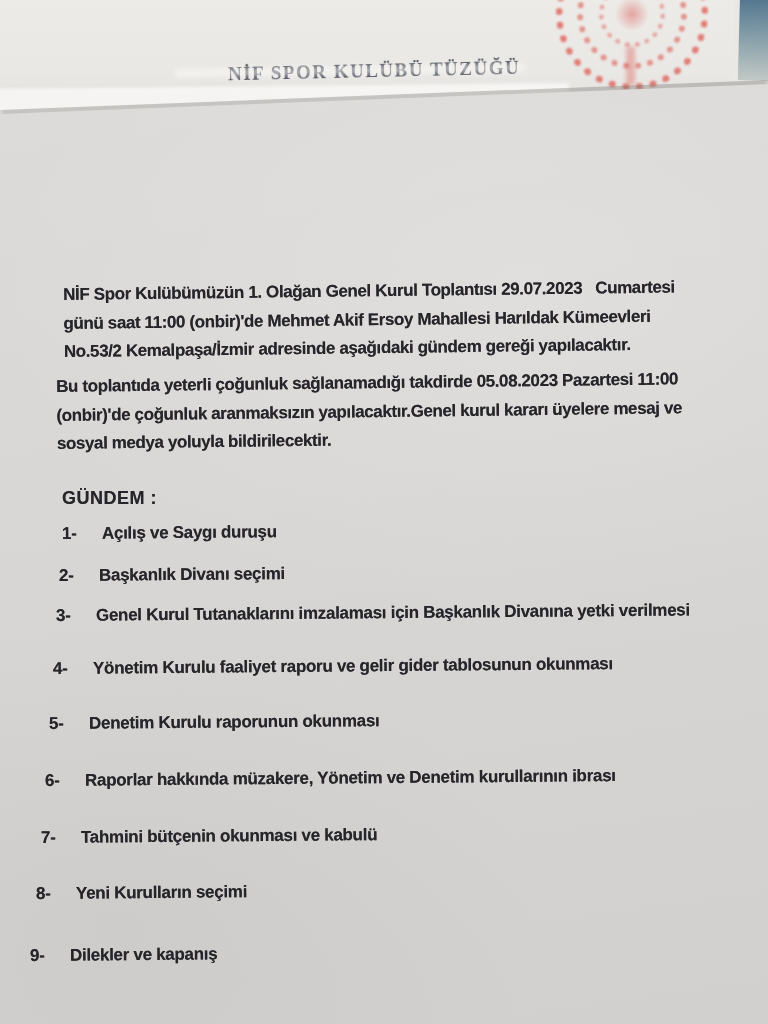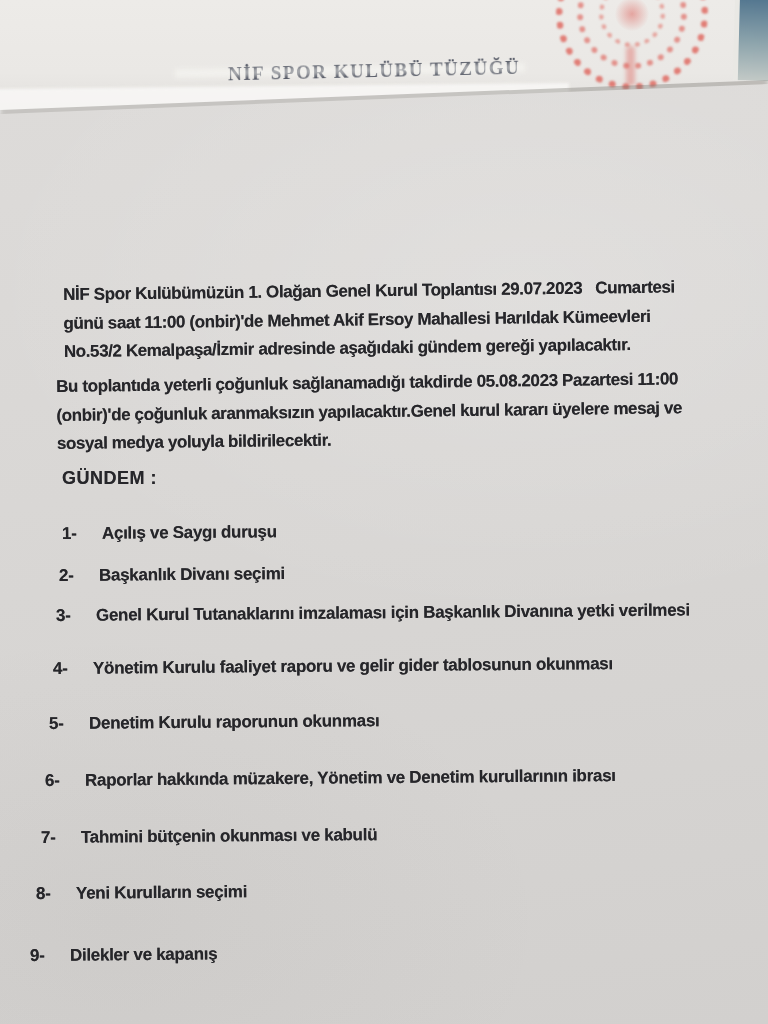--- a/index.html
+++ b/index.html
@@ -70,21 +70,21 @@
   .front-sheet{
     position:absolute;inset:0;
     clip-path:polygon(0 114px,768px 84px,768px 1024px,0 1024px);
     background:
       radial-gradient(120% 55% at 68% 28%,rgba(255,255,255,.16),rgba(255,255,255,0) 60%),
       radial-gradient(80% 40% at 15% 90%,rgba(110,108,105,.06),rgba(110,108,105,0) 70%),
       linear-gradient(172deg,#dedcda 0%,#d9d7d5 45%,#d2d0ce 100%);
     padding-left: 37px;
   }
 
-  .ink{color:#26262a;font-weight:700;text-shadow:0 0 .6px rgba(38,38,42,.65);}
+  .ink{color:#26262a;font-weight:700;text-shadow:0 0 .6px rgba(38,38,42,.65);margin-top:20px;}
   .para{
     position:absolute;margin:0;
     font-size:17px;letter-spacing:-.4px;line-height:28.5px;
     white-space:pre;
     transform:rotate(-.7deg);transform-origin:left top;
   }
   .para1{left:63px;top:281px;}
   .para2{left:56px;top:373px;}
 
   .gundem{

